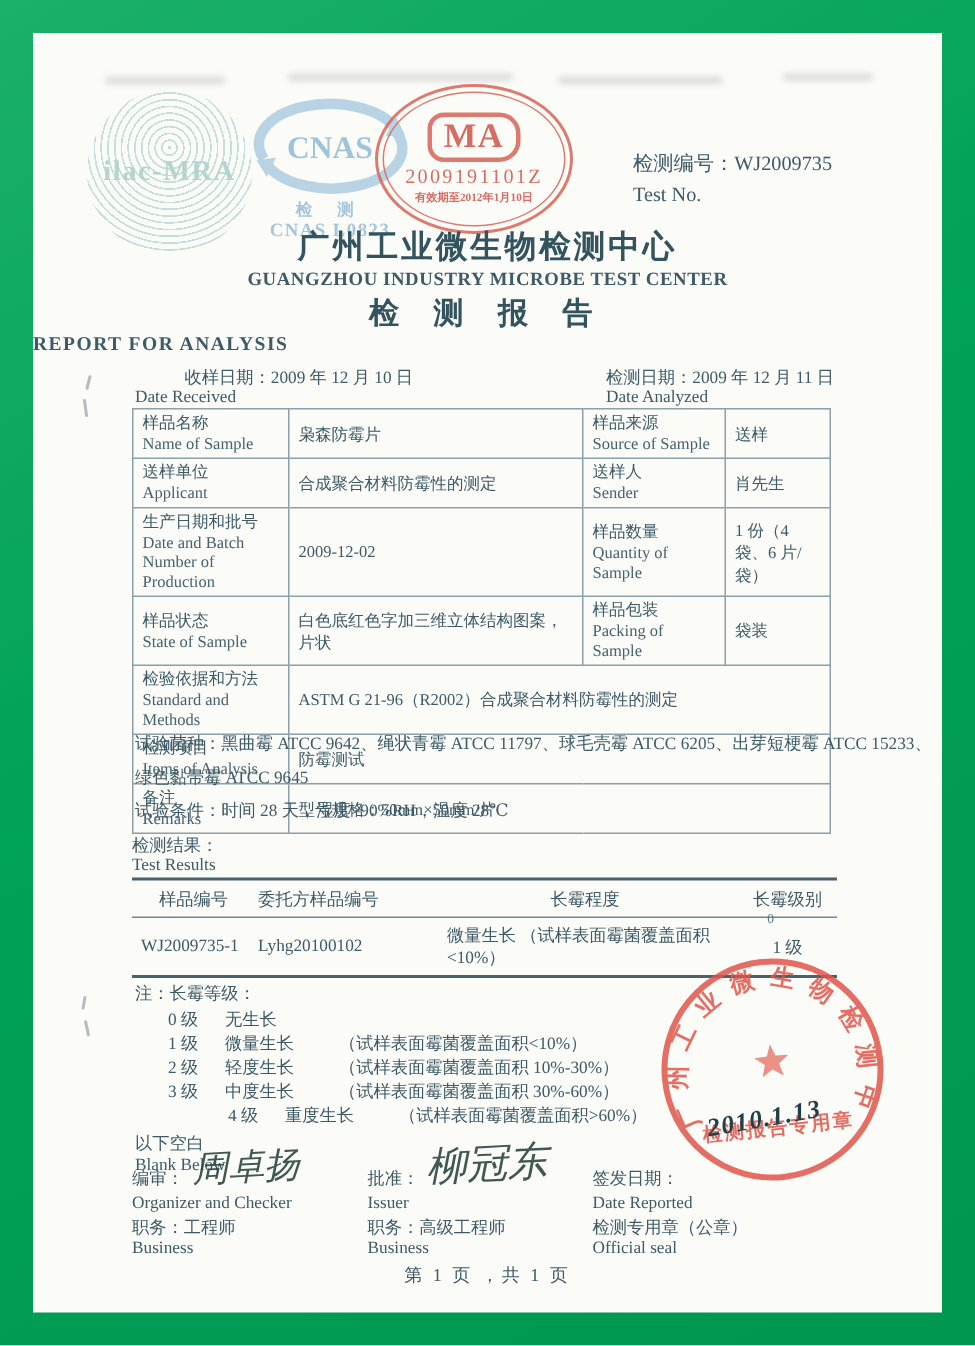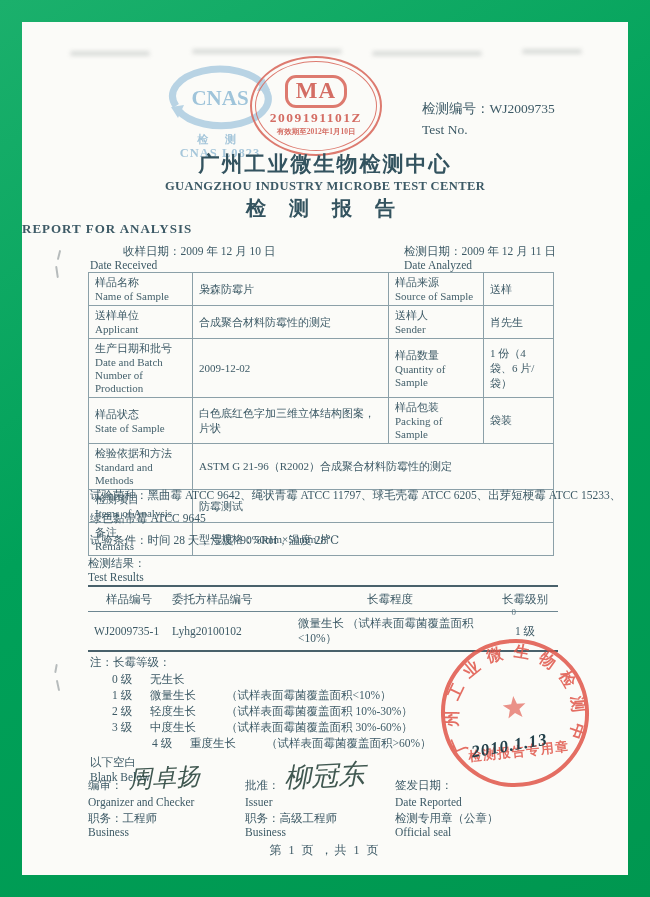--- a/index.html
+++ b/index.html
@@ -20,21 +20,21 @@
   .cnas-svg{position:absolute;left:146px;top:42px;}
   .cnas-sub{position:absolute;left:146px;top:110px;width:104px;text-align:center;color:#a5c6da;font-weight:bold;font-size:11px;letter-spacing:7px;}
   .cnas-code{position:absolute;left:140px;top:124px;width:116px;text-align:center;color:#a5c6da;font-weight:bold;font-size:12.5px;letter-spacing:1px;}
 
   
   .cma{position:absolute;left:228px;top:34px;width:128px;height:96px;border:2.5px solid #d9695d;border-radius:50%;opacity:.88;}
   .cma .inner{position:absolute;left:3px;top:3px;right:3px;bottom:3px;border:1.5px solid #d9695d;border-radius:50%;
         display:flex;flex-direction:column;align-items:center;justify-content:center;color:#cf5a50;}
   .cma .ma{font-weight:bold;font-size:23px;letter-spacing:1px;border:3px solid #d9695d;border-radius:11px 14px 14px 11px;
         padding:0 8px 1px 8px;line-height:26px;}
-  .cma .num{font-size:13.5px;font-weight:bold;letter-spacing:1.5px;margin-top:2px;}
+  .cma .num{font-size:13.5px;font-weight:normal;letter-spacing:1.5px;margin-top:2px;}
   .cma .valid{font-size:7.5px;font-weight:bold;margin-top:1px;}
 
   .testno{position:absolute;left:400px;top:78px;font-size:13.5px;}
   .testno .l2{margin-top:4px;}
 
   .org-cn{position:absolute;left:0;top:128px;width:100%;text-align:center;font-size:21px;font-weight:bold;letter-spacing:2px;color:#33535f;}
   .org-en{position:absolute;left:0;top:157px;width:100%;text-align:center;font-size:12.5px;font-weight:bold;letter-spacing:.4px;}
   .title-cn{position:absolute;left:0;top:173px;width:100%;text-align:center;font-size:20px;font-weight:bold;letter-spacing:9px;color:#33535f;}
   .title-en{position:absolute;left:0;top:199px;width:100%;text-align:left;font-size:13px;font-weight:bold;letter-spacing:1px;}
 
@@ -73,20 +73,23 @@
 
   <div class="smudge" style="left:48px;top:29px;width:80px;height:5px;"></div>
   <div class="smudge" style="left:170px;top:27px;width:150px;height:5px;"></div>
   <div class="smudge" style="left:350px;top:29px;width:110px;height:5px;"></div>
   <div class="smudge" style="left:500px;top:27px;width:60px;height:5px;"></div>
   <div class="pencil" style="left:36px;top:228px;height:10px;transform:rotate(14deg);"></div>
   <div class="pencil" style="left:34px;top:244px;height:12px;transform:rotate(-8deg);"></div>
   <div class="pencil" style="left:33px;top:642px;height:9px;transform:rotate(10deg);"></div>
   <div class="pencil" style="left:35px;top:658px;height:11px;transform:rotate(-12deg);"></div>
 
+  <div class="ilac">
+    <span>ilac-MRA</span>
+  </div>
 
   <svg class="cnas-svg" width="104" height="68" viewBox="0 0 104 68">
     <path d="M8,42 A46,26 0 0 1 96,22" fill="none" stroke="#b8d3e4" stroke-width="7"></path>
     <path d="M96,24 A46,26 0 0 1 10,46" fill="none" stroke="#b8d3e4" stroke-width="7"></path>
     <path d="M96,14 l6,12 -13,1 z" fill="#b8d3e4"></path>
     <path d="M10,54 l-7,-11 13,-2 z" fill="#b8d3e4"></path>
     <text x="52" y="41" text-anchor="middle" font-size="21" font-weight="bold" fill="#9fc4da" font-family="Liberation Serif,serif">CNAS</text>
   </svg>
   <div class="cnas-sub">检 测</div>
   <div class="cnas-code">CNAS L0823</div>

